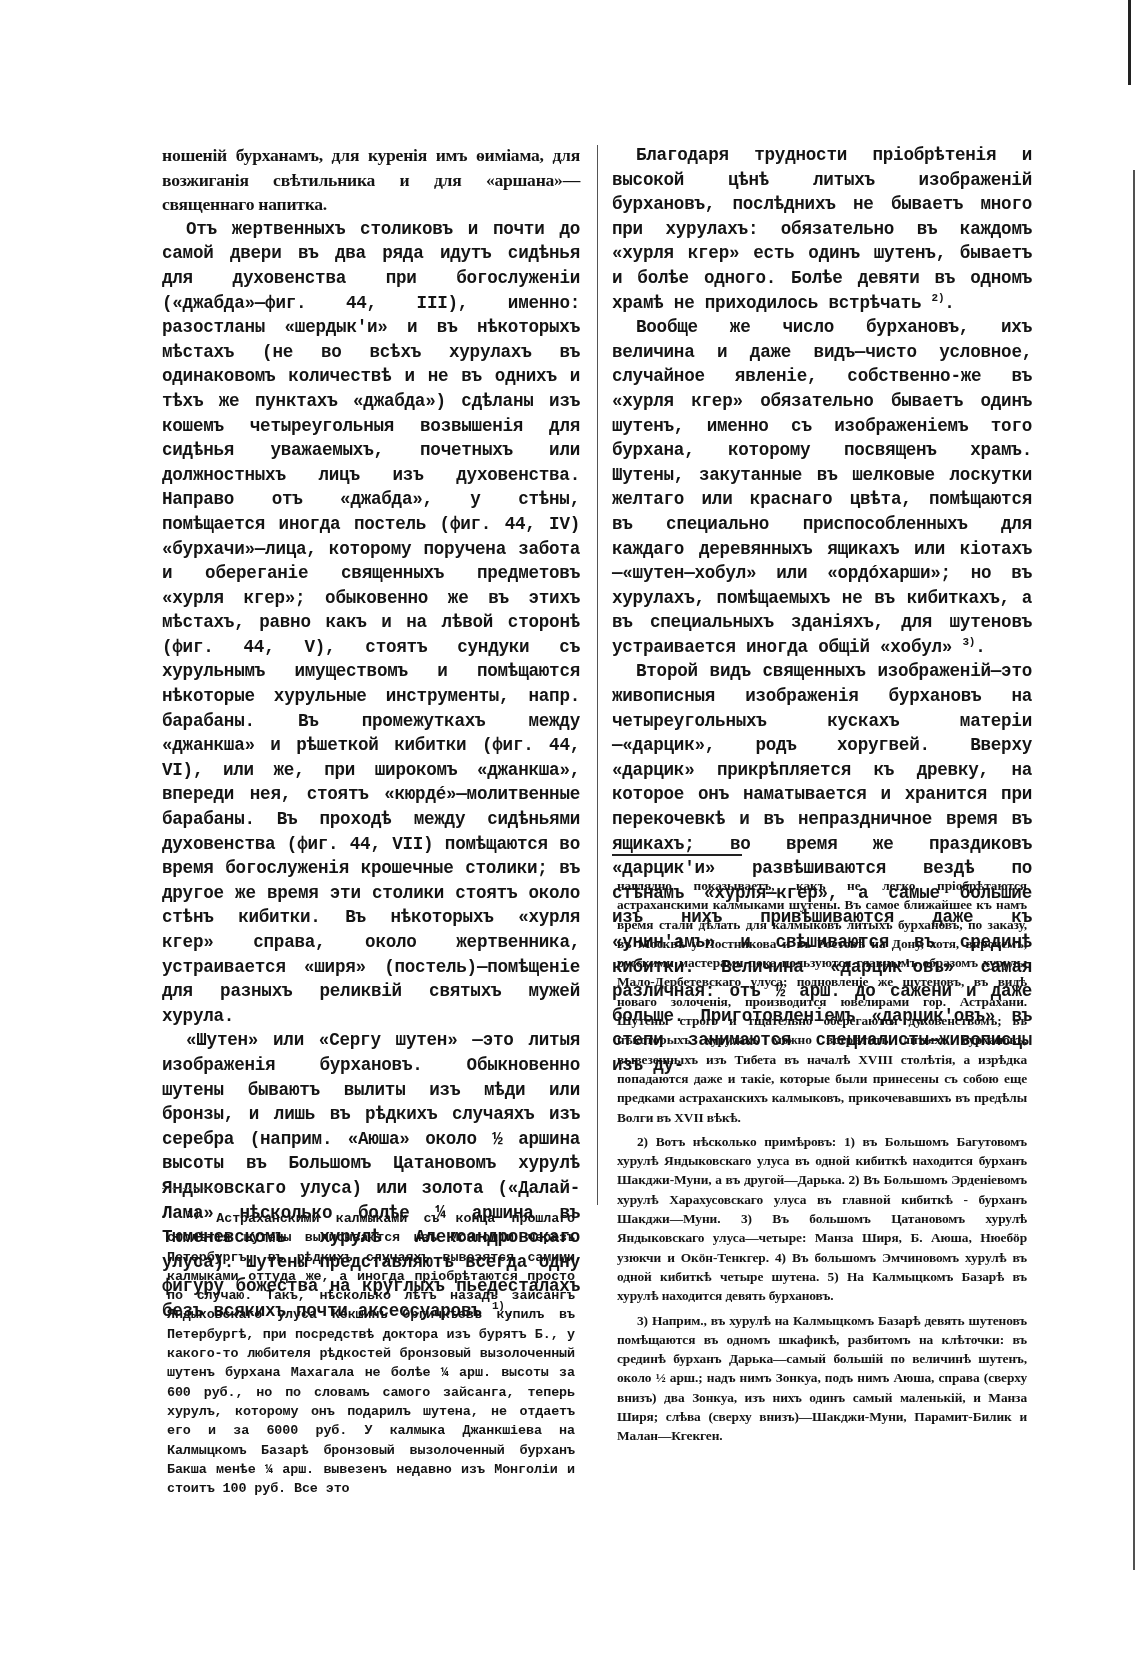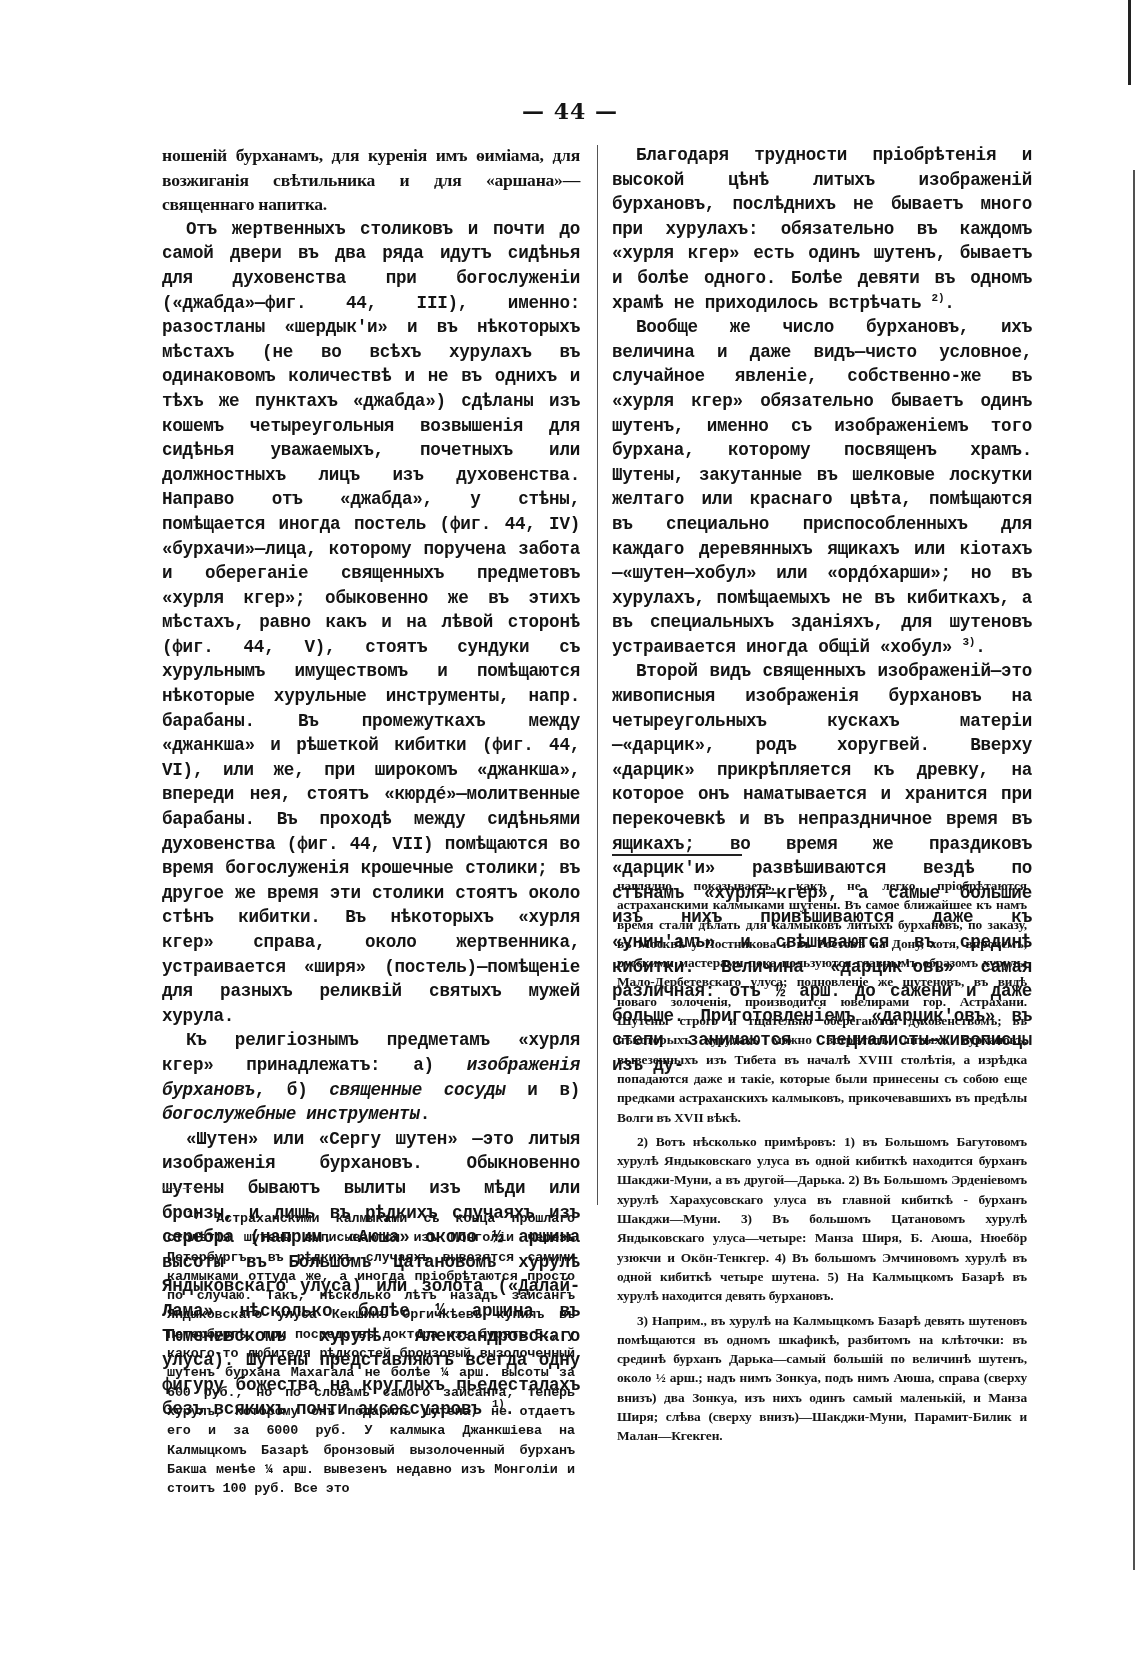--- a/index.html
+++ b/index.html
@@ -27,28 +27,26 @@
   .left-foot { position: absolute; left: 162px; top: 1170px; width: 418px; font-family: Liberation Mono, monospace; }
   .right-foot { position: absolute; left: 612px; top: 836px; width: 420px; font-family: "Liberation Serif", serif; }
 </style>
 </head>
 <body>
 
 <div class="page">
   <div class="edge-line"></div>
   <div class="edge-line2"></div>
 
-  <div class="folio">— 44 —</div>
 
   <div class="col-rule"></div>
 
   <div class="col col-left text">
     <p class="last">ношеній бурханамъ, для куренія имъ ѳиміама, для возжиганія свѣтильника и для «аршана»—священнаго напитка.</p>
     <p class="indent last">Отъ жертвенныхъ столиковъ и почти до самой двери въ два ряда идутъ сидѣнья для духовенства при богослуженіи («джабда»—фиг. 44, III), именно: разостланы «шердык'и» и въ нѣкоторыхъ мѣстахъ (не во всѣхъ хурулахъ въ одинаковомъ количествѣ и не въ однихъ и тѣхъ же пунктахъ «джабда») сдѣланы изъ кошемъ четыреугольныя возвышенія для сидѣнья уважаемыхъ, почетныхъ или должностныхъ лицъ изъ духовенства. Направо отъ «джабда», у стѣны, помѣщается иногда постель (фиг. 44, IV) «бурхачи»—лица, которому поручена забота и обереганіе священныхъ предметовъ «хурля кгер»; обыковенно же въ этихъ мѣстахъ, равно какъ и на лѣвой сторонѣ (фиг. 44, V), стоятъ сундуки съ хурульнымъ имуществомъ и помѣщаются нѣкоторые хурульные инструменты, напр. барабаны. Въ промежуткахъ между «джанкша» и рѣшеткой кибитки (фиг. 44, VI), или же, при широкомъ «джанкша», впереди нея, стоятъ «кюрдé»—молитвенные барабаны. Въ проходѣ между сидѣньями духовенства (фиг. 44, VII) помѣщаются во время богослуженія крошечные столики; въ другое же время эти столики стоятъ около стѣнъ кибитки. Въ нѣкоторыхъ «хурля кгер» справа, около жертвенника, устраивается «ширя» (постель)—помѣщеніе для разныхъ реликвій святыхъ мужей хурула.</p>
-    <p class="indent last"><span>Къ религіознымъ предметамъ «хурля кгер» принадлежатъ: а)</span> <span class="it">изображенія бурхановъ</span><span>, б)</span> <span class="it">священные сосуды</span><span> и в)</span> <span class="it">богослужебные инструменты</span><span>.</span></p>
     <p class="indent last"><span>«Шутен» или «Сергу шутен» —это литыя изображенія бурхановъ. Обыкновенно шутены бываютъ вылиты изъ мѣди или бронзы, и лишь въ рѣдкихъ случаяхъ изъ серебра (наприм. «Аюша» около ½ аршина высоты въ Большомъ Цатановомъ хурулѣ Яндыковскаго улуса) или золота («Далай-Лама» нѣсколько болѣе ¼ аршина въ Тюменевскомъ хурулѣ Александровскаго улуса). Шутены представляютъ всегда одну фигуру божества на круглыхъ пьедесталахъ безъ всякихъ почти аксессуаровъ</span> <sup>1)</sup><span>.</span></p>
   </div>
 
   <div class="left-foot">
     <div class="fn-rule-short"></div>
     <div class="fn">
       <p class="indent"><sup>1)</sup> <span>Астраханскими калмыками съ конца прошлаго столѣтія шутены выписываются изъ Монголіи черезъ Петербургъ, въ рѣдкихъ случаяхъ вывозятся самими калмыками оттуда же, а иногда пріобрѣтаются просто по случаю. Такъ, нѣсколько лѣтъ назадъ зайсангъ Яндыковскаго улуса Кекшинъ Оргичкѣевъ купилъ въ Петербургѣ, при посредствѣ доктора изъ бурятъ Б., у какого-то любителя рѣдкостей бронзовый вызолоченный шутенъ бурхана Махагала не болѣе ¼ арш. высоты за 600 руб., но по словамъ самого зайсанга, теперь хурулъ, которому онъ подарилъ шутена, не отдаетъ его и за 6000 руб. У калмыка Джанкшіева на Калмыцкомъ Базарѣ бронзовый вызолоченный бурханъ Бакша менѣе ¼ арш. вывезенъ недавно изъ Монголіи и стоитъ 100 руб. Все это</span></p>
     </div>
   </div>
 

